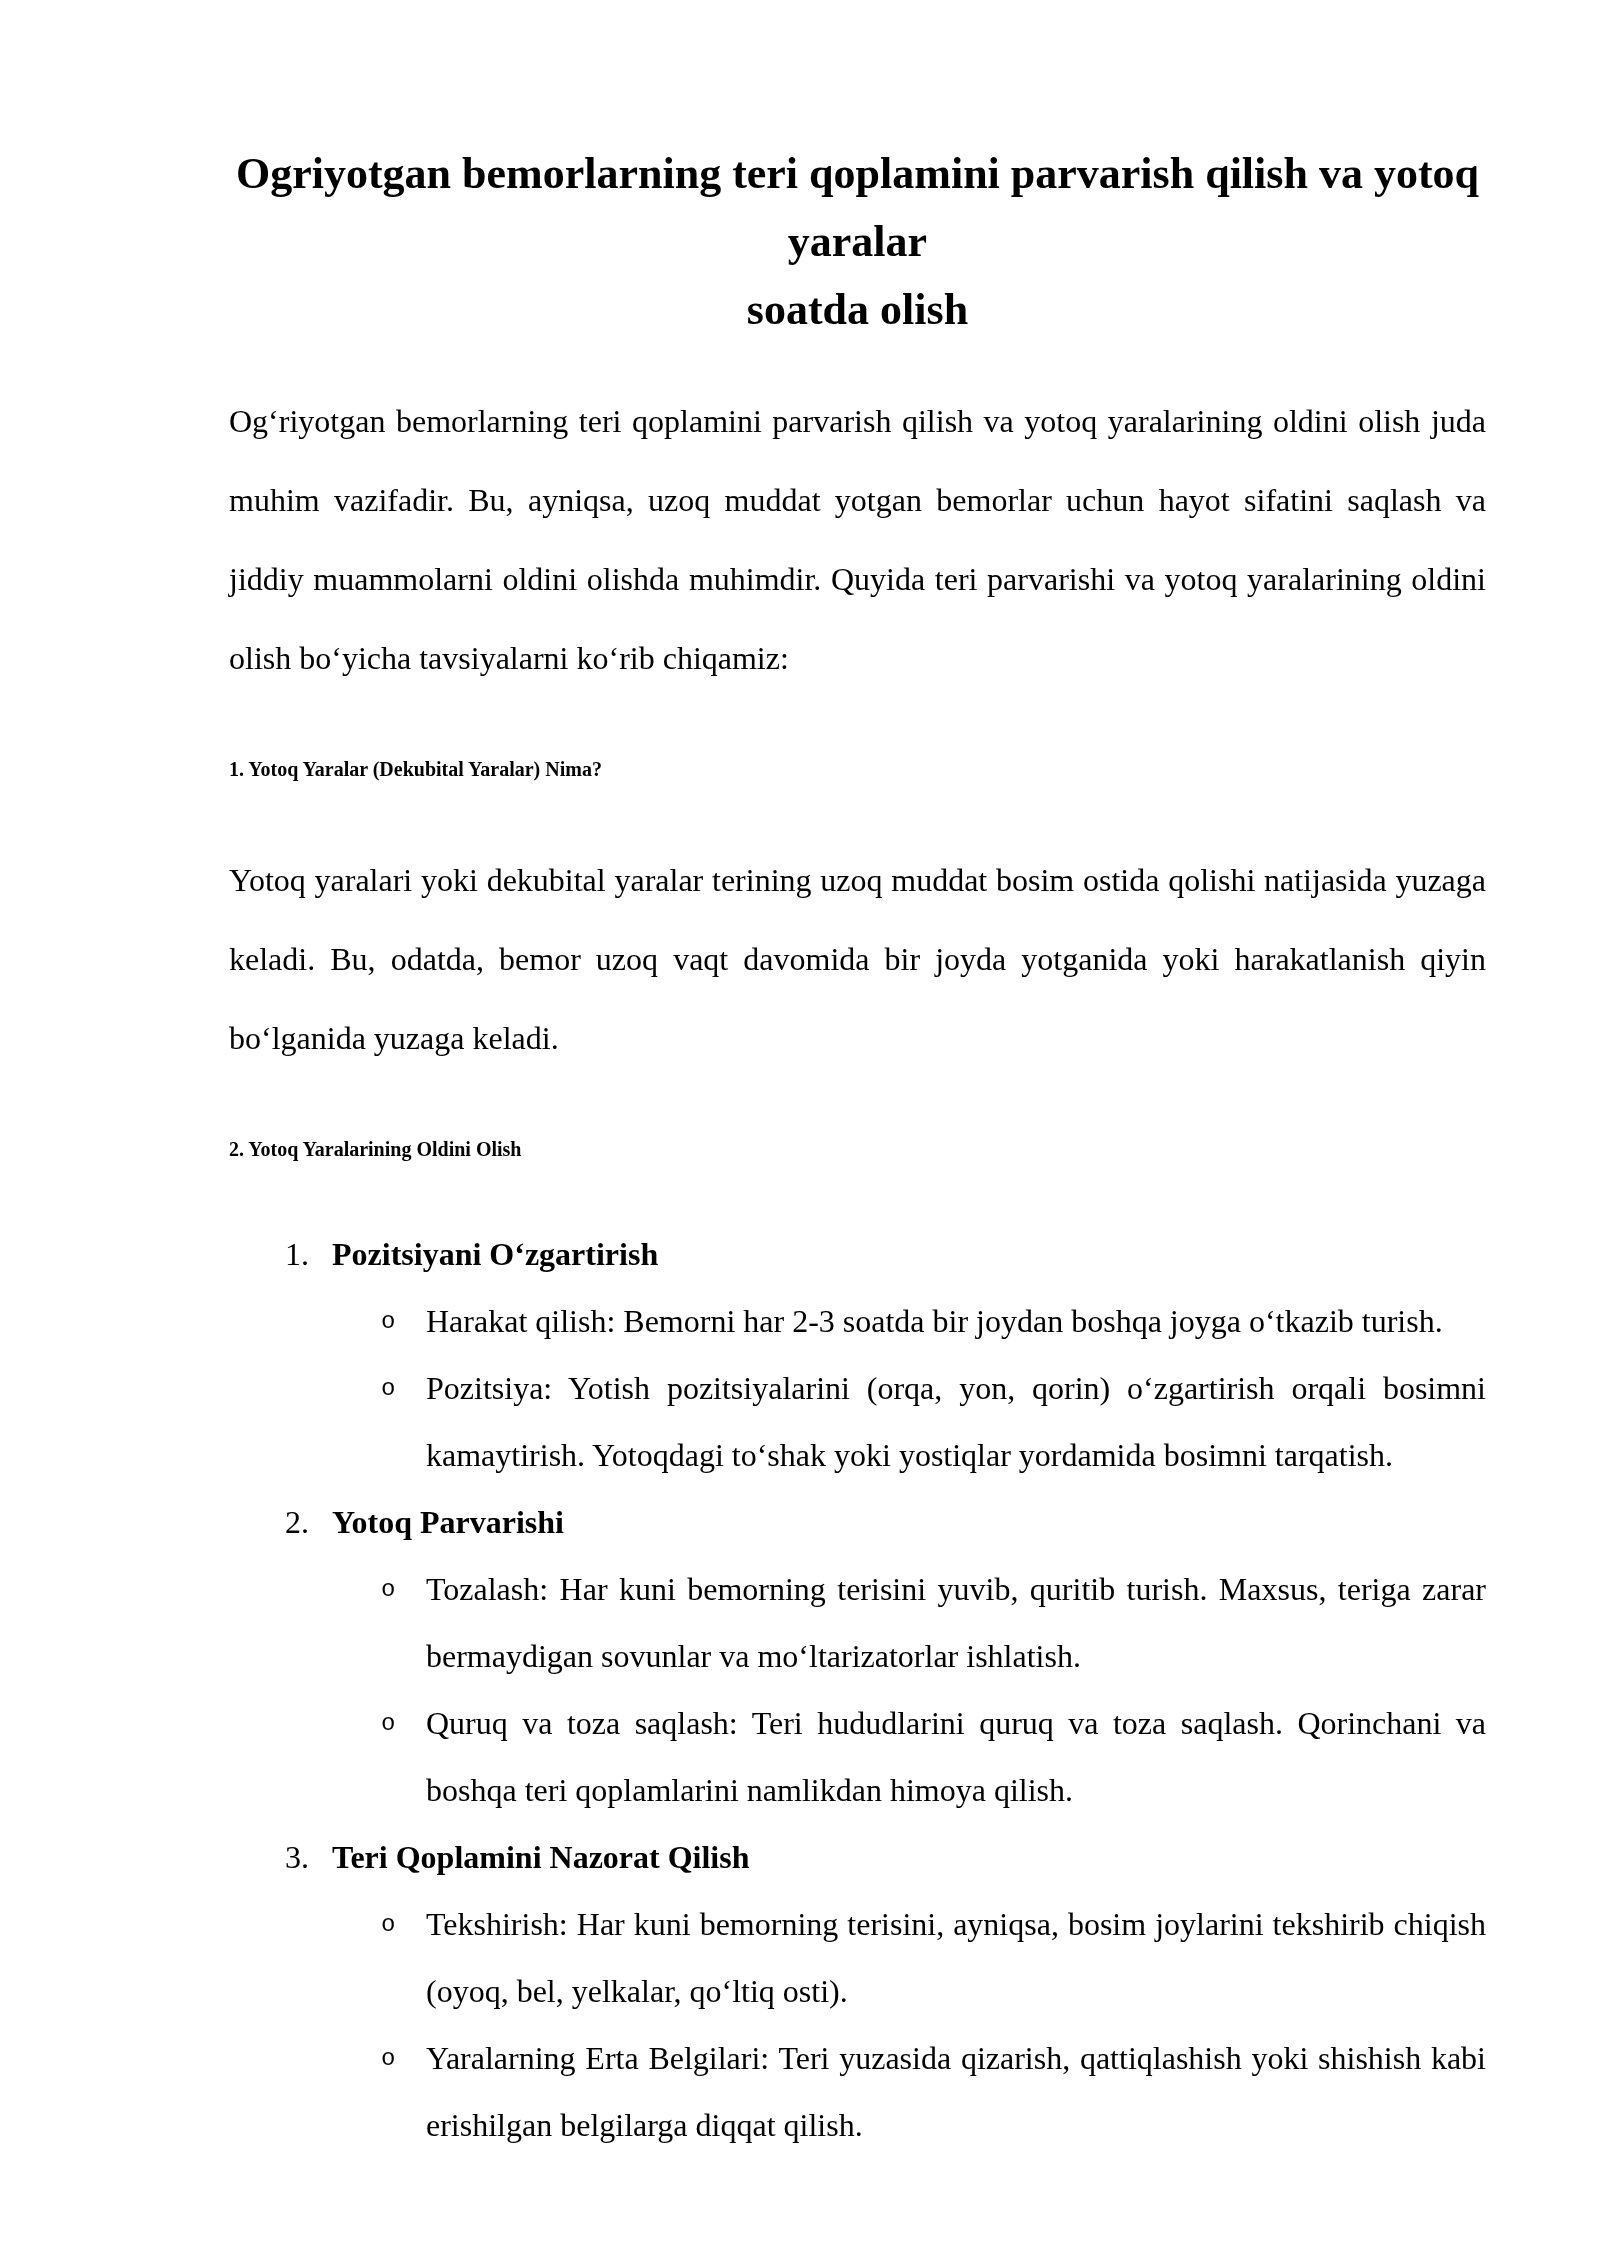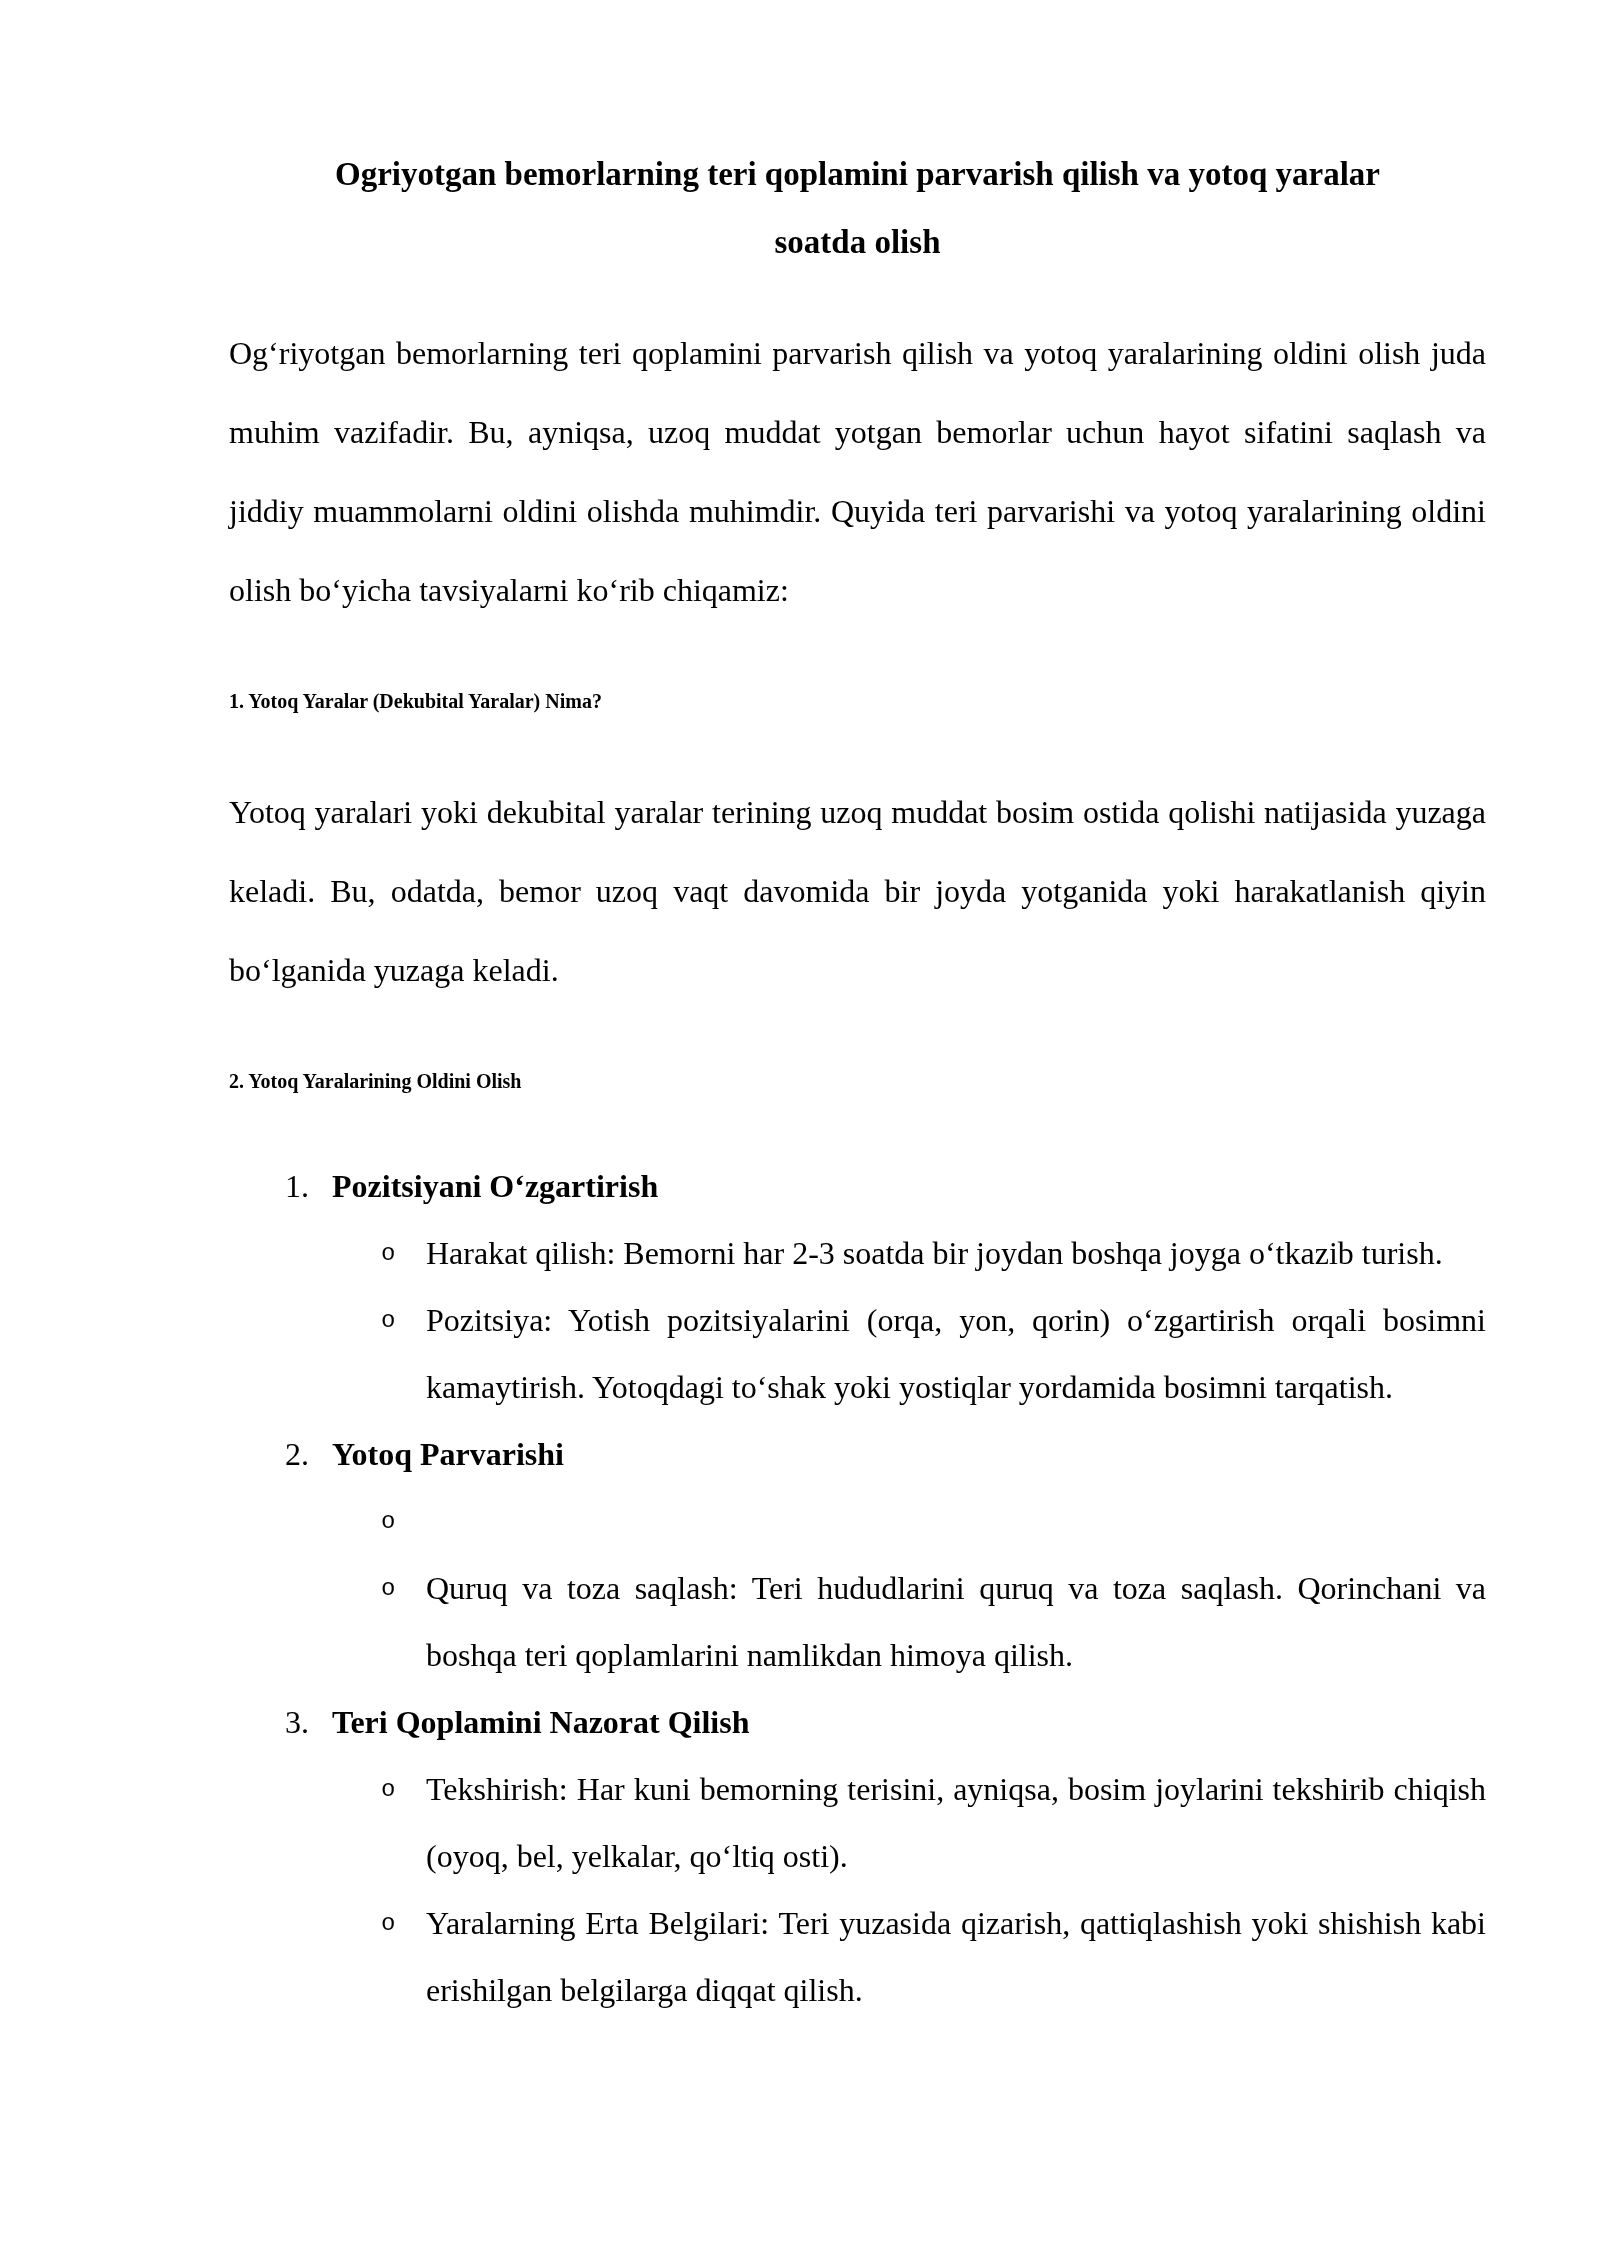--- a/index.html
+++ b/index.html
@@ -11,21 +11,21 @@
     color: #000000;
   }
   .page {
     width: 1600px;
     height: 2262px;
     background: #ffffff;
     padding: 140px 114px 40px 229px; 
     overflow: hidden;
   }
   .doc-title {
-    font-size: 33px;
+    font-size: 44px;
     font-weight: bold;
     text-align: center;
     line-height: 68px;
     margin-bottom: 38px;
   }
   .title-line { display: block; }
   .para {
     font-size: 32px;
     line-height: 79px;
     text-align: justify;
@@ -107,20 +107,24 @@
         <span>Yotish pozitsiyalarini (orqa, yon, qorin) oʻzgartirish orqali bosimni kamaytirish. Yotoqdagi toʻshak yoki yostiqlar yordamida bosimni tarqatish.</span>
       </div>
     </div>
 
     <div class="num-item">
       <span class="num-marker">2.</span>
       <span class="num-title">Yotoq Parvarishi</span>
     </div>
     <div class="sub-item">
       <span class="o-marker">o</span>
+      <div class="sub-body">
+        <b class="lead">Tozalash:</b>
+        <span>Har kuni bemorning terisini yuvib, quritib turish. Maxsus, teriga zarar bermaydigan sovunlar va moʻltarizatorlar ishlatish.</span>
+      </div>
     </div>
     <div class="sub-item">
       <span class="o-marker">o</span>
       <div class="sub-body">
         <b class="lead">Quruq va toza saqlash:</b>
         <span>Teri hududlarini quruq va toza saqlash. Qorinchani va boshqa teri qoplamlarini namlikdan himoya qilish.</span>
       </div>
     </div>
 
     <div class="num-item">

